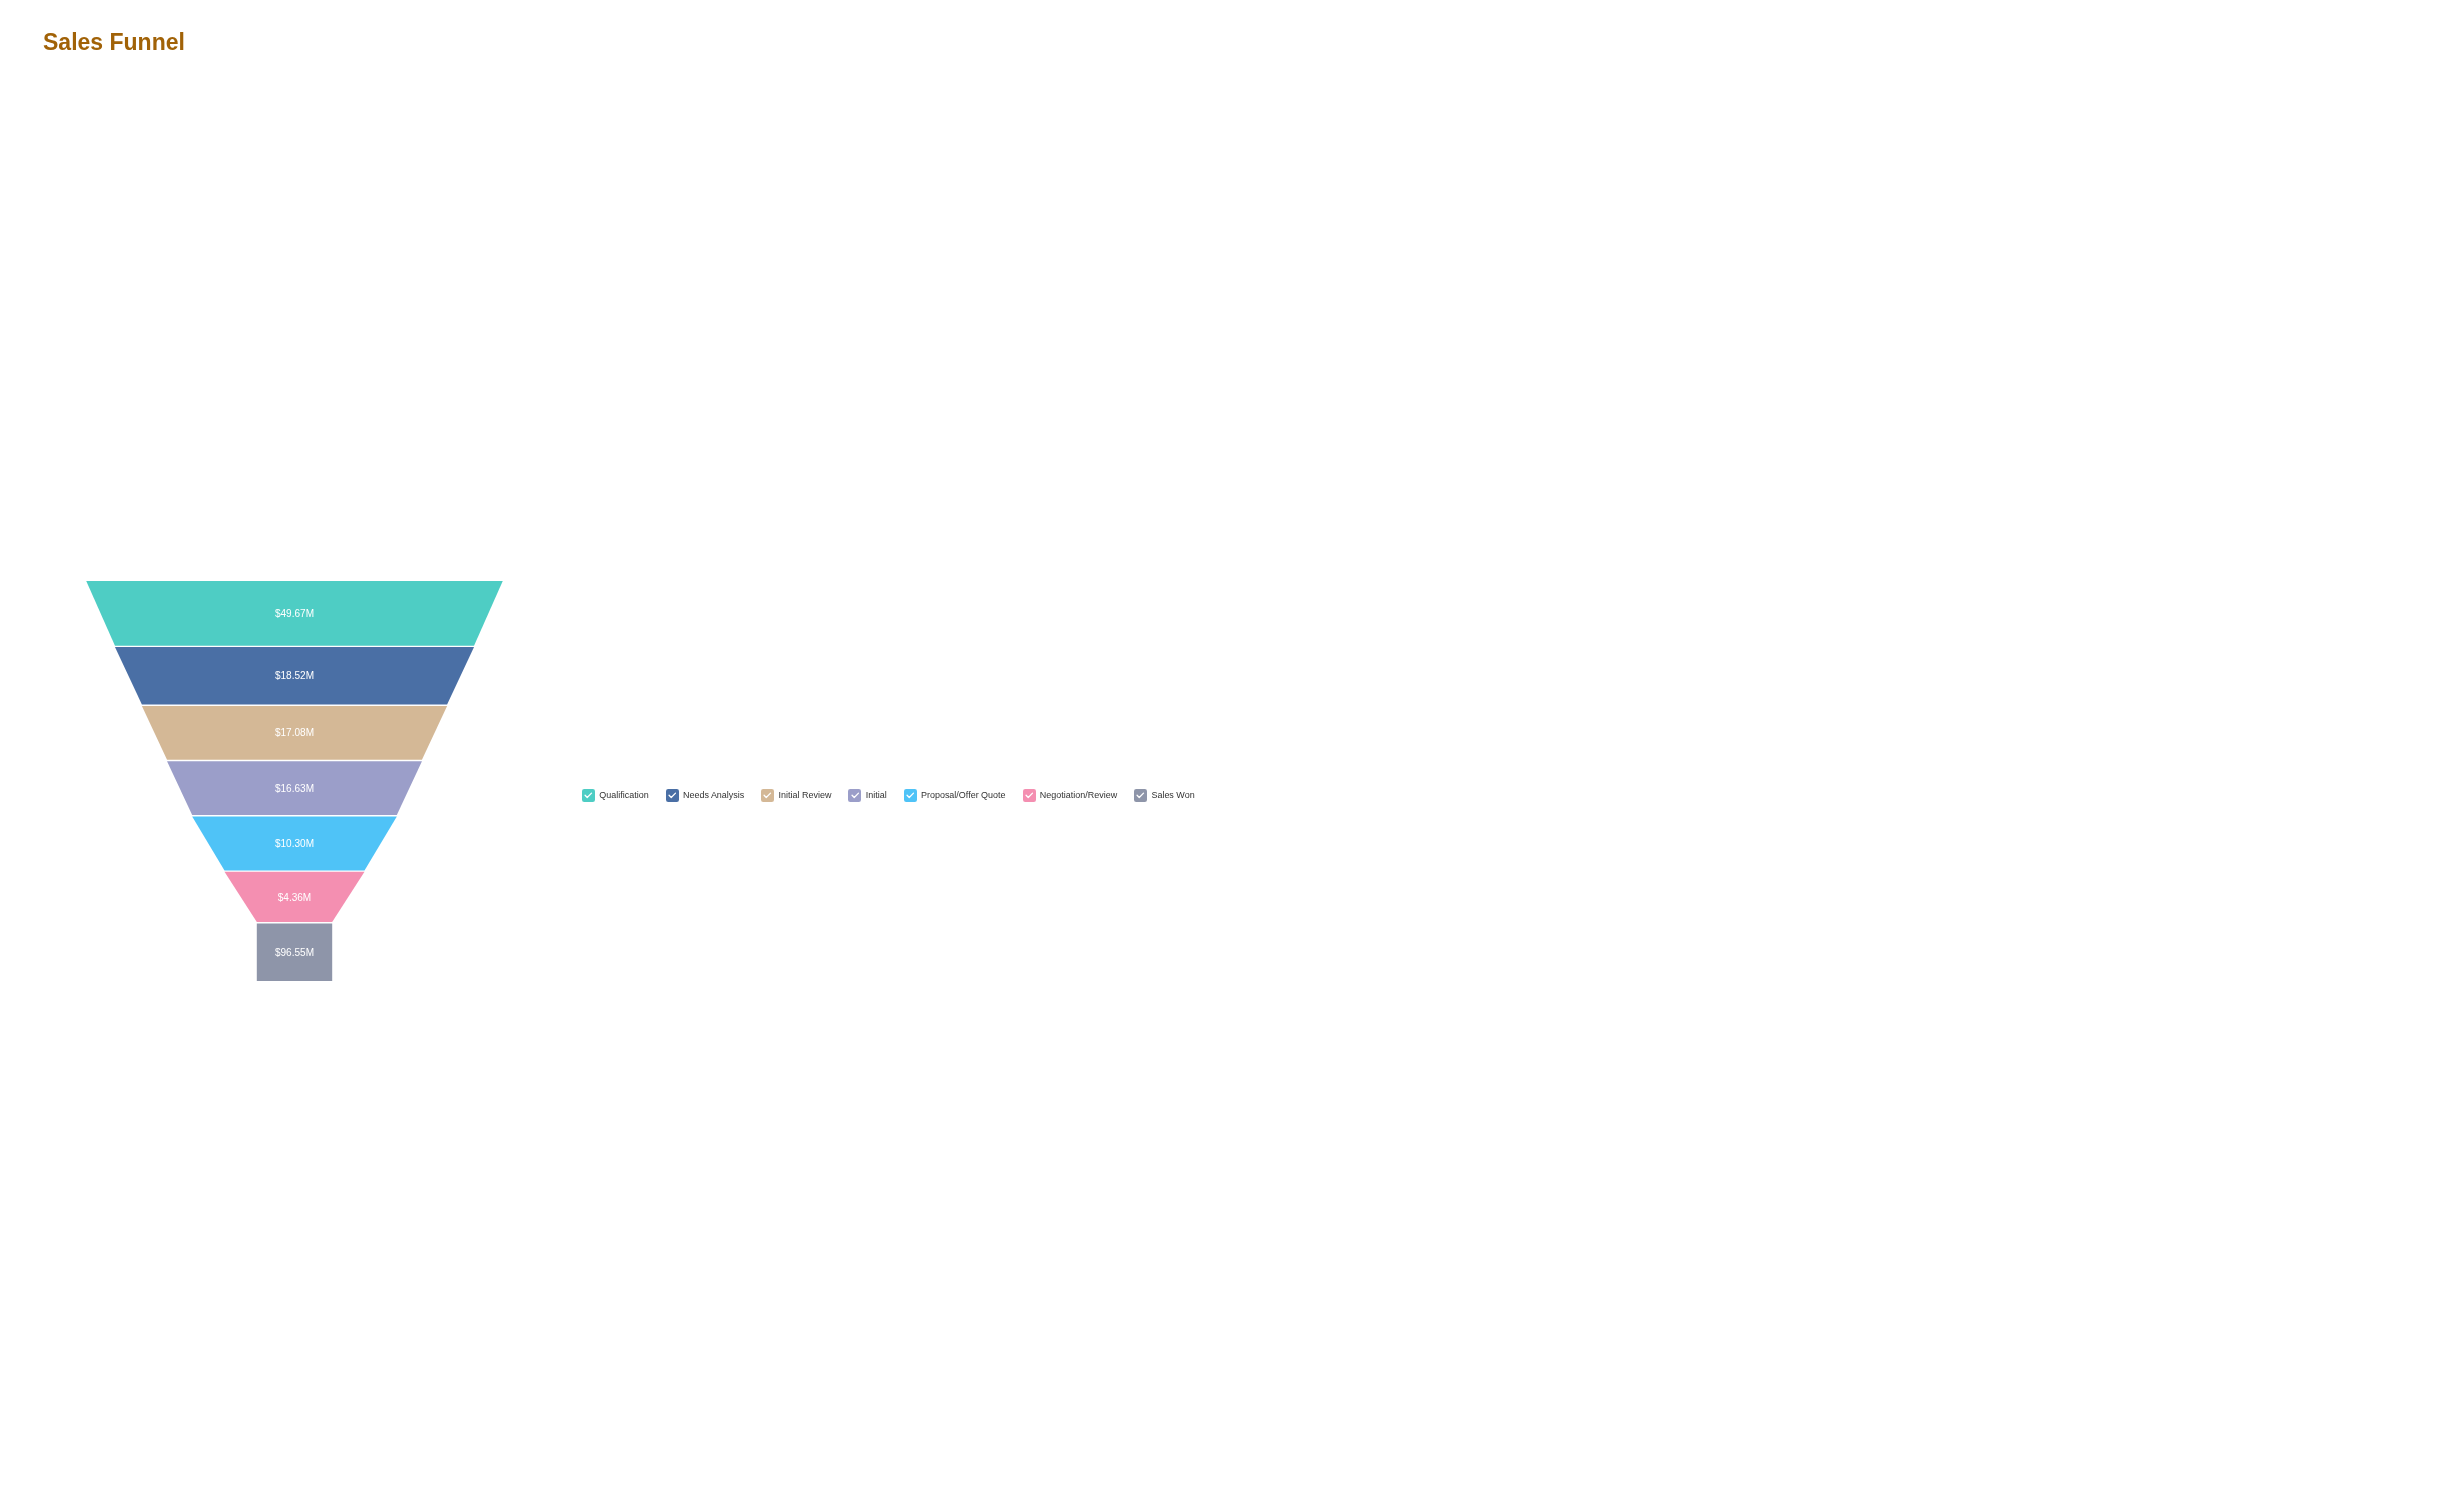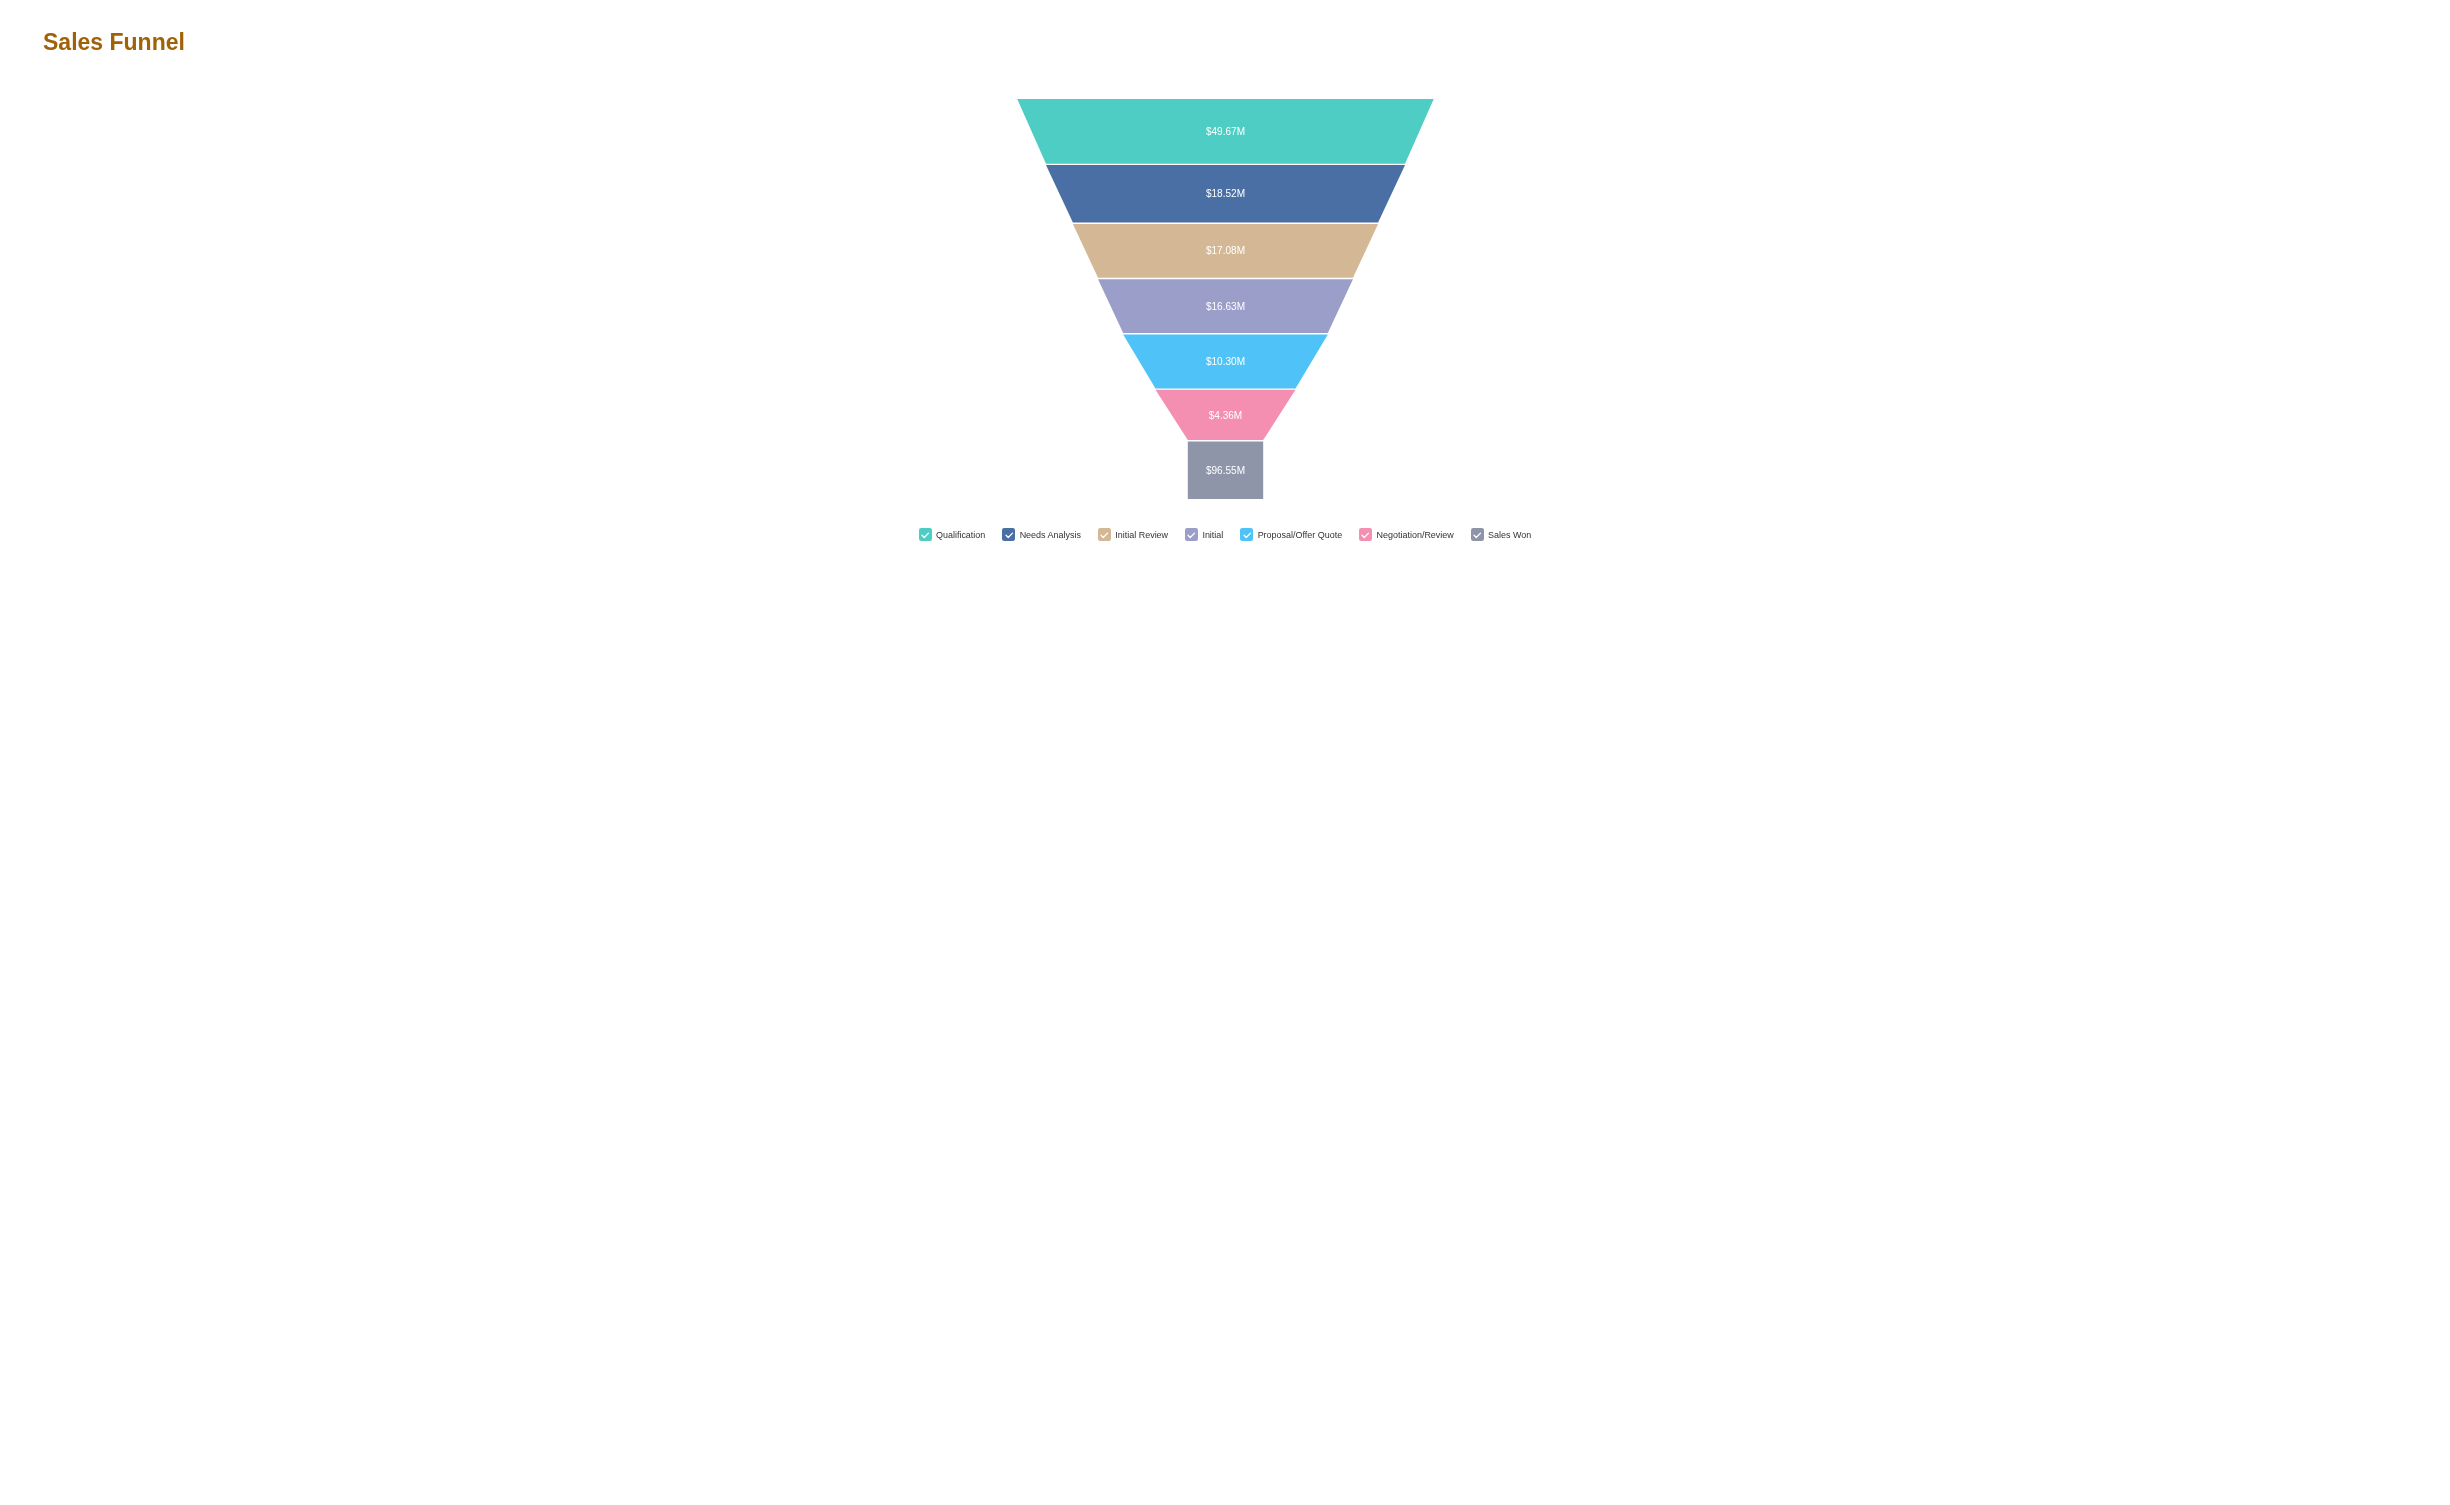--- a/index.html
+++ b/index.html
@@ -15,33 +15,34 @@
 
     #page-title {
       font-size: 2rem;
       font-weight: 700;
       color: #a16207;
       margin-bottom: 29px;
     }
 
     .chart-container {
       display: flex;
-      flex-direction: column;
+      flex-direction: row;
       align-items: center;
       flex: 1;
       padding: 14.4px 0;
     }
 
     .legend {
       display: flex;
       flex-wrap: wrap;
       justify-content: center;
       gap: 11.5px 17px;
       margin-top: 29px;
       align-items: center;
+      margin-left: 36px;
     }
 
     .legend-item {
       display: flex;
       align-items: center;
       gap: 4.3px;
       font-size: 0.78rem;
       color: #333;
     }
 

